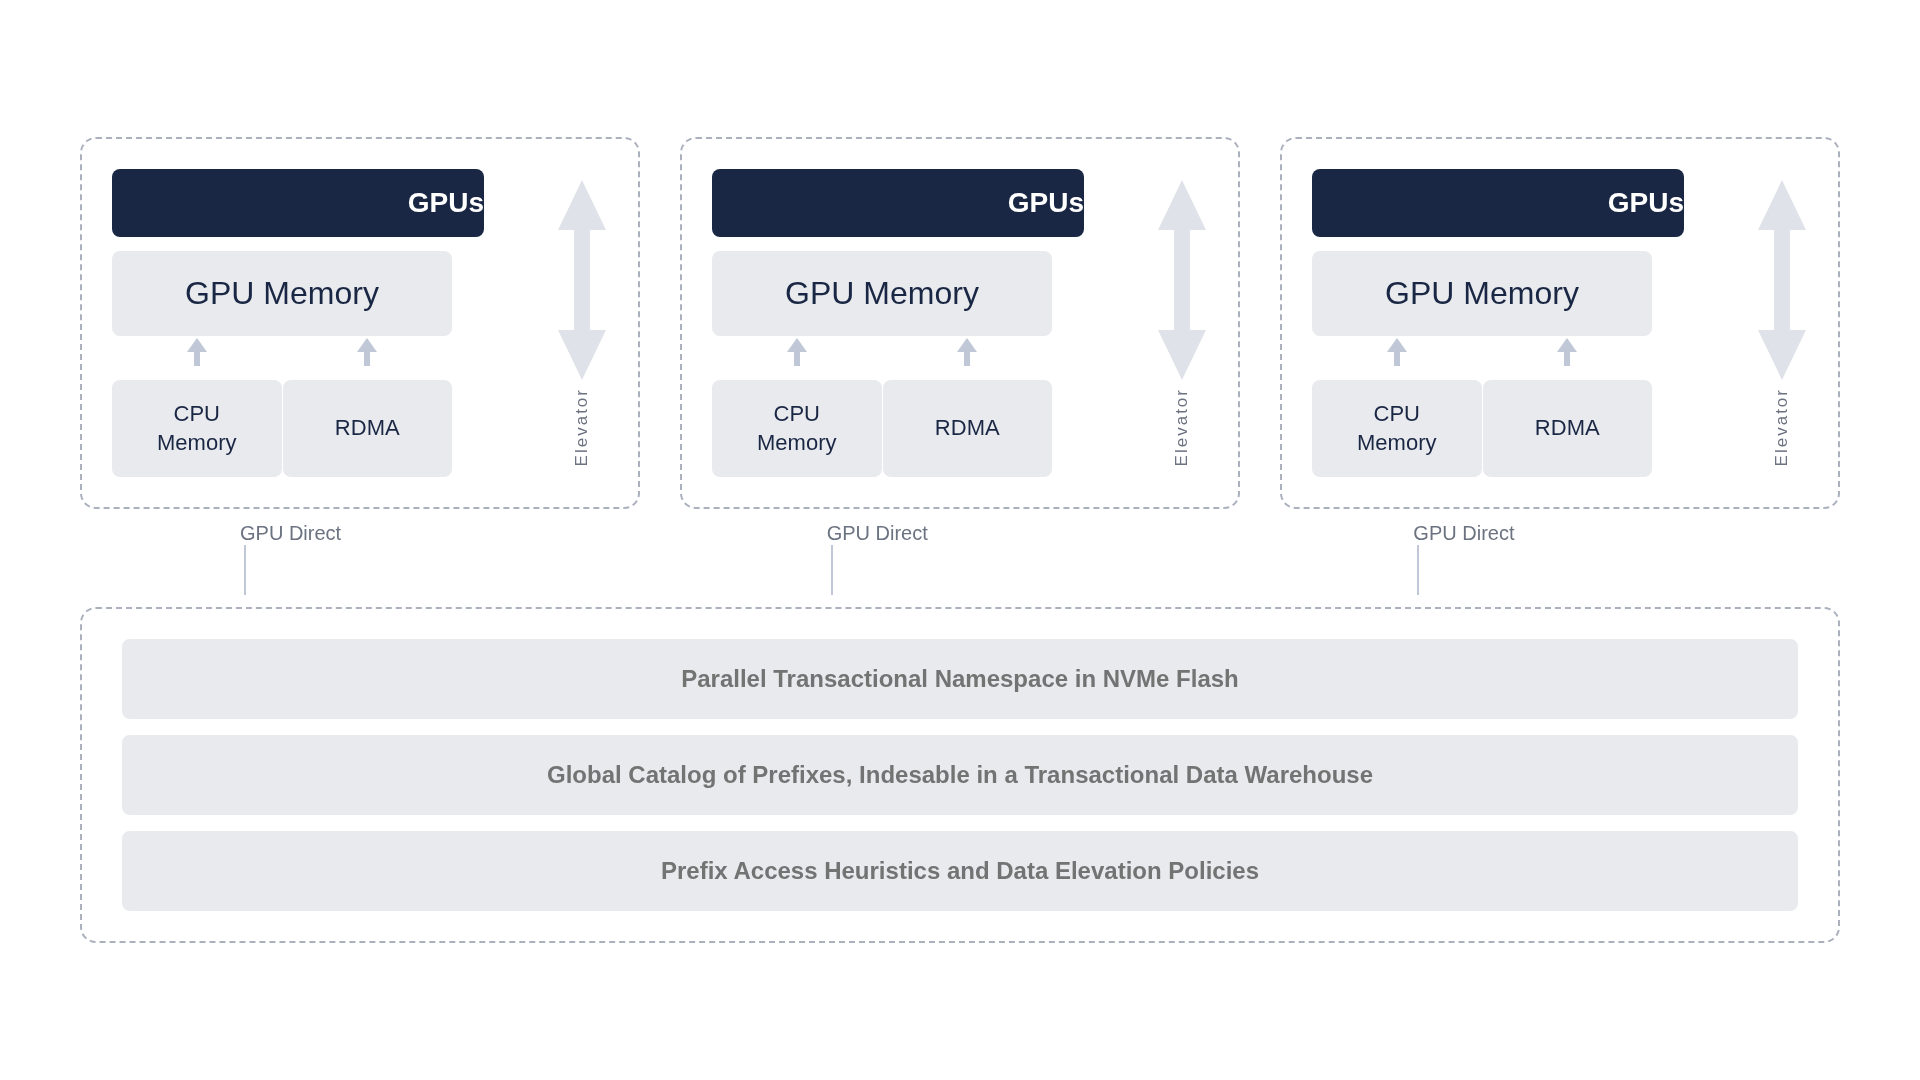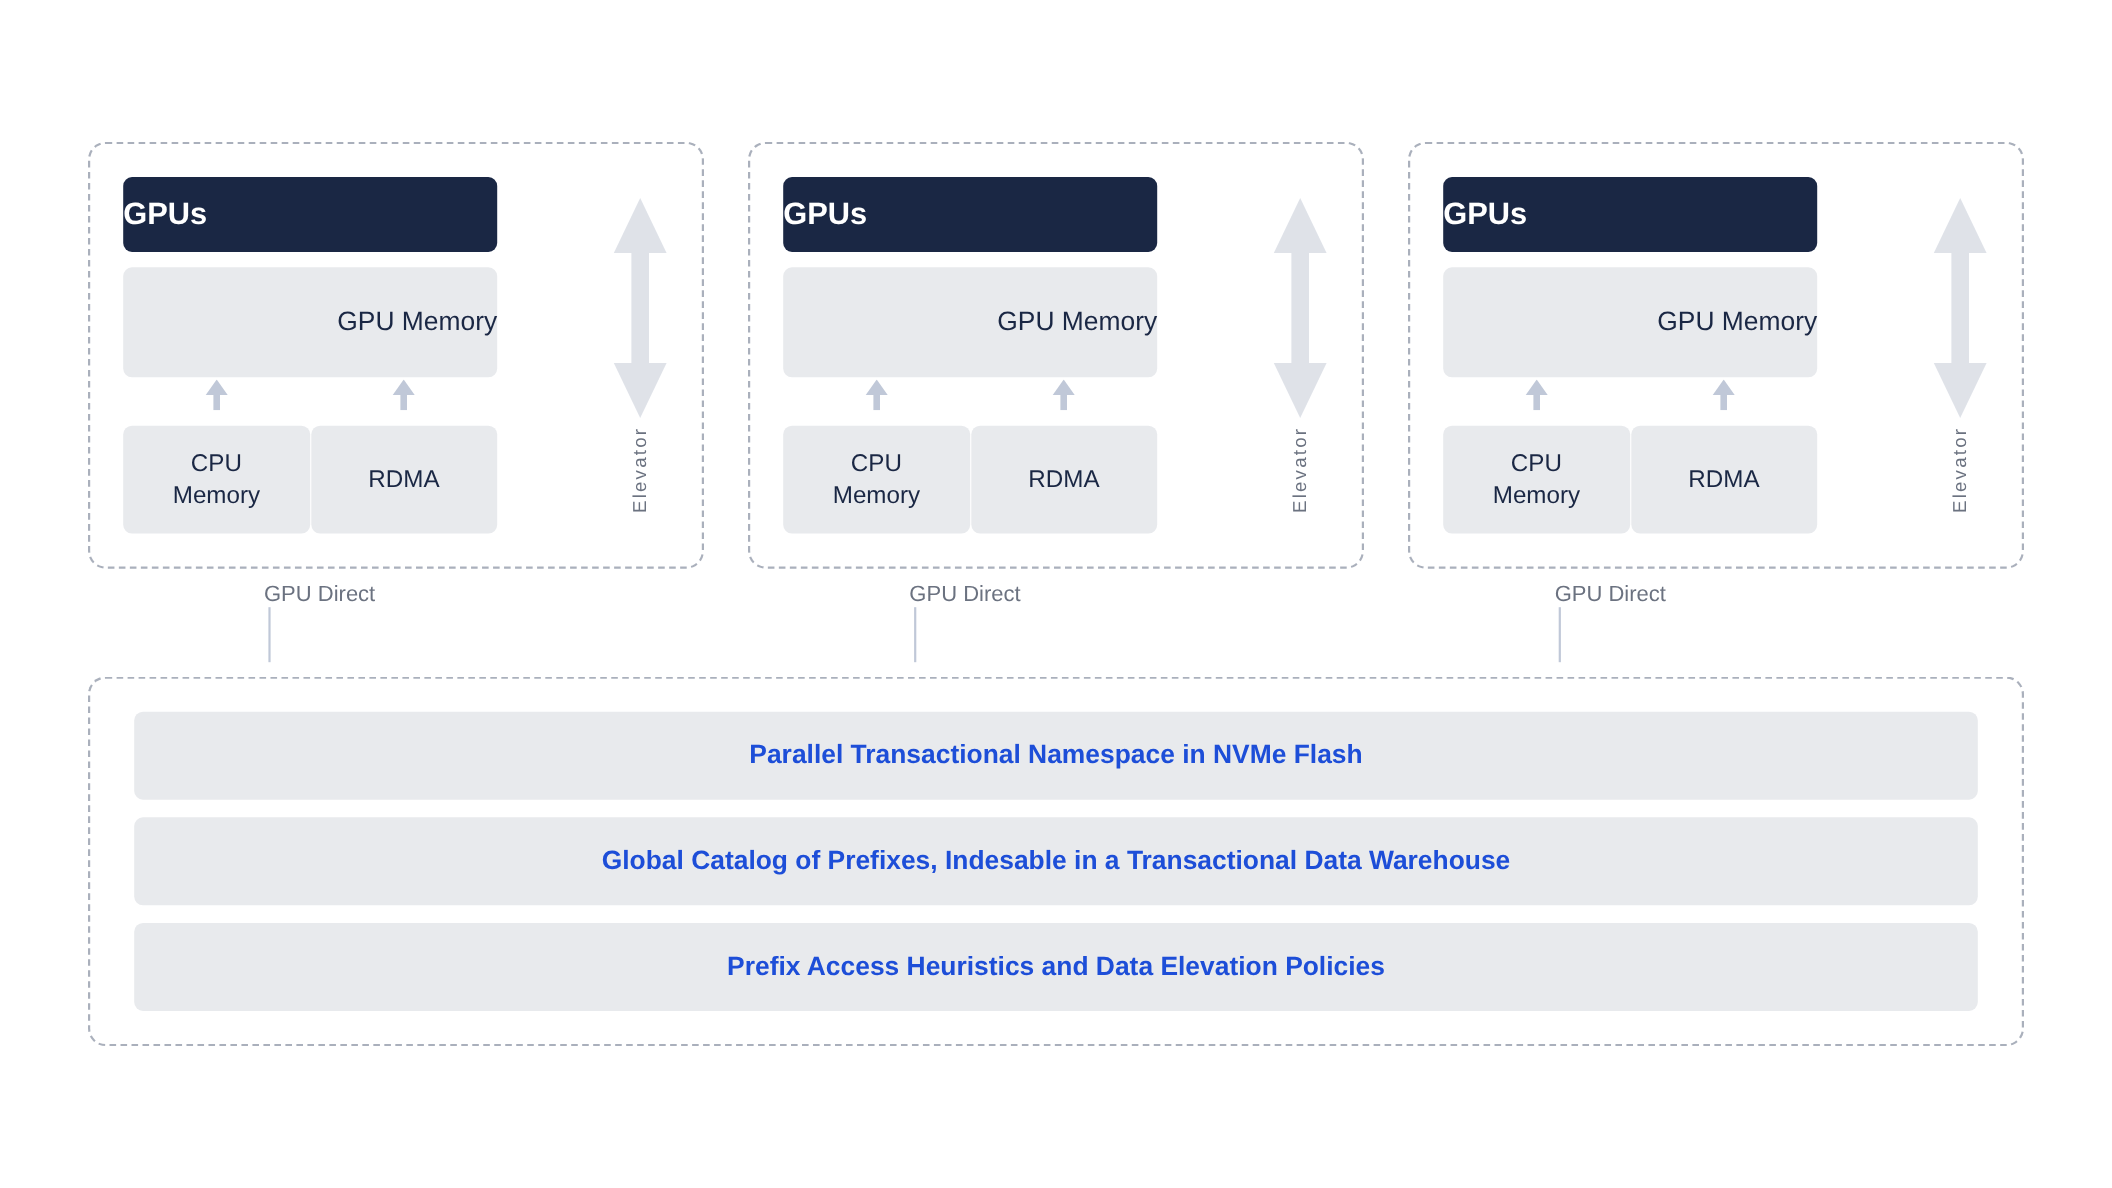--- a/index.html
+++ b/index.html
@@ -39,34 +39,34 @@
     .node-inner {
       flex: 1;
       display: flex;
       flex-direction: column;
       gap: 14px;
     }
     .gpu-bar {
       background: #1a2744;
       color: #ffffff;
       border-radius: 8px;
-      text-align: left;
+      text-align: right;
       font-size: 28px;
       font-weight: 600;
       padding: 18px 0;
-      width: 340px;
+      width: 372px;
     }
     .gpu-memory-bar {
       background: #e8eaed;
       border-radius: 8px;
-      text-align: right;
-      font-size: 24px;
+      text-align: center;
+      font-size: 32px;
       font-weight: 400;
       color: #1a2744;
-      padding: 36px 0;
+      padding: 24px 0;
       width: 340px;
       position: relative;
     }
     .arrows-from-bottom {
       display: flex;
       flex-direction: row;
       gap: 1px;
       width: 340px;
     }
     .bottom-box {
@@ -103,21 +103,21 @@
       flex-direction: column;
       gap: 16px;
       background: #ffffff;
     }
     .feature-bar {
       background: #e8eaed;
       border-radius: 8px;
       text-align: center;
       font-size: 24px;
       font-weight: 600;
-      color: #1d4ed8;
+      color: #737373;
       padding: 26px 0;
     }
   </style>
 </head>
 <body>
 
 <div class="main-container">
 
   <div class="top-row">
 

